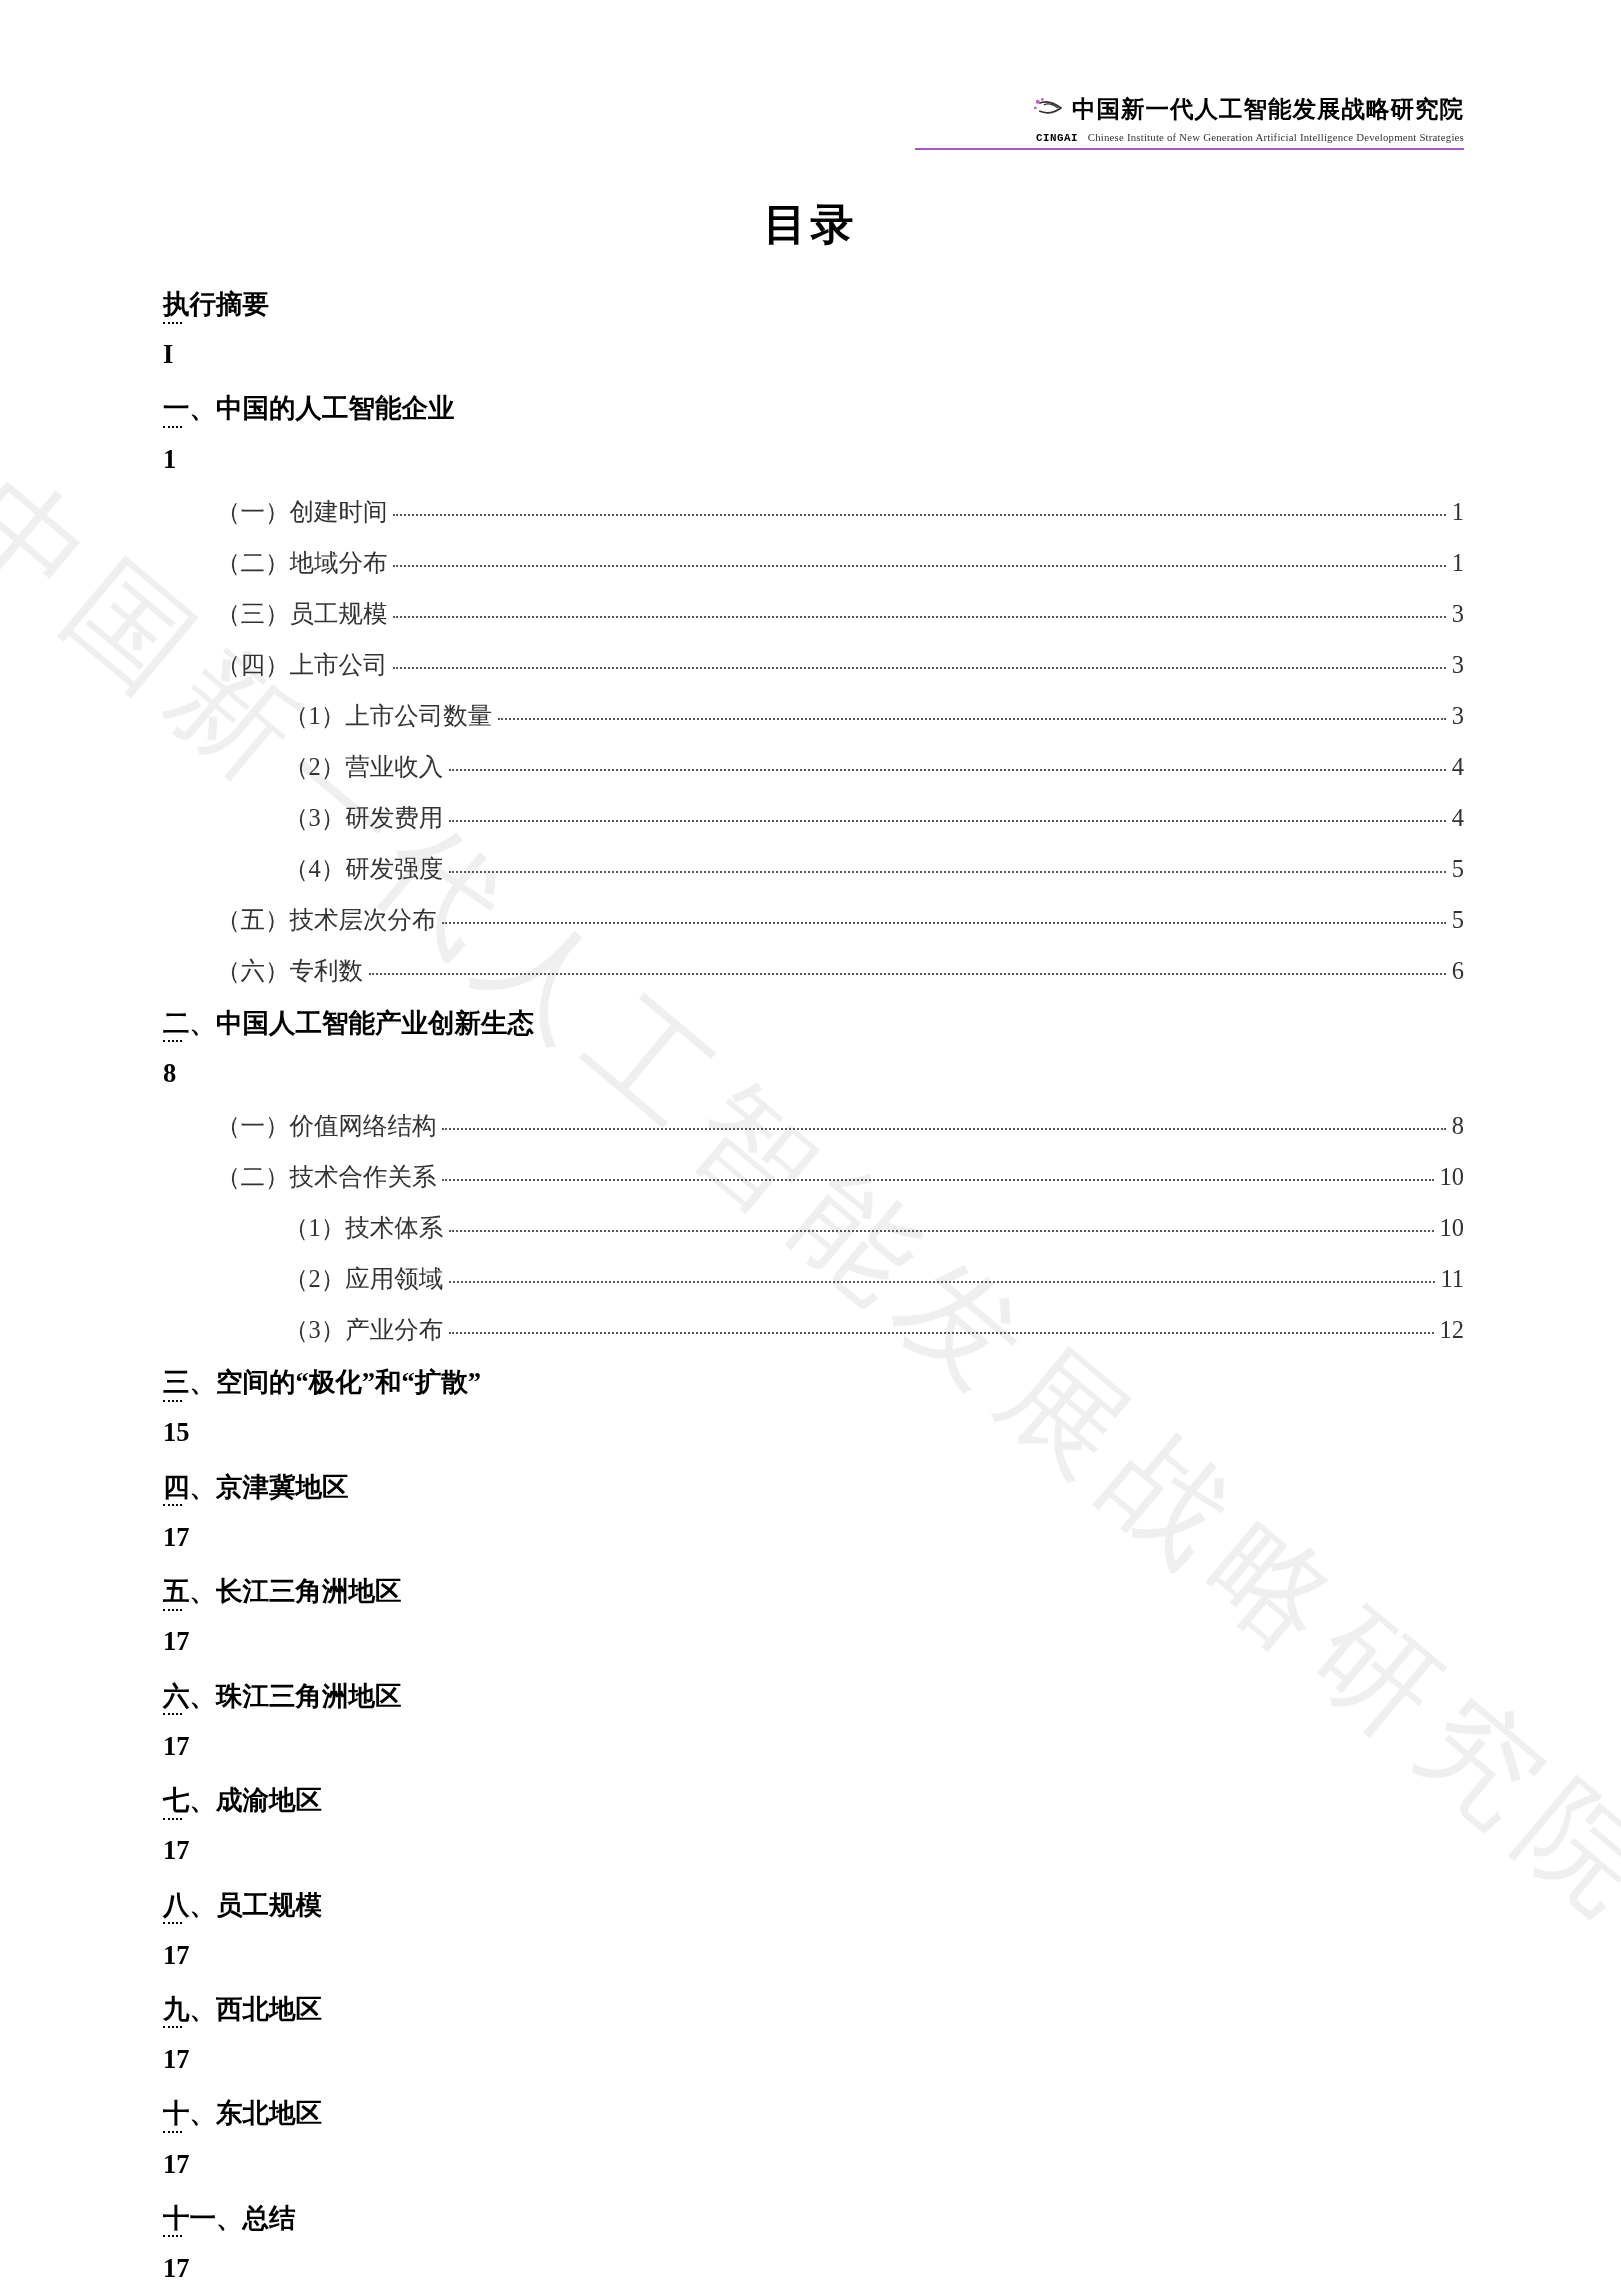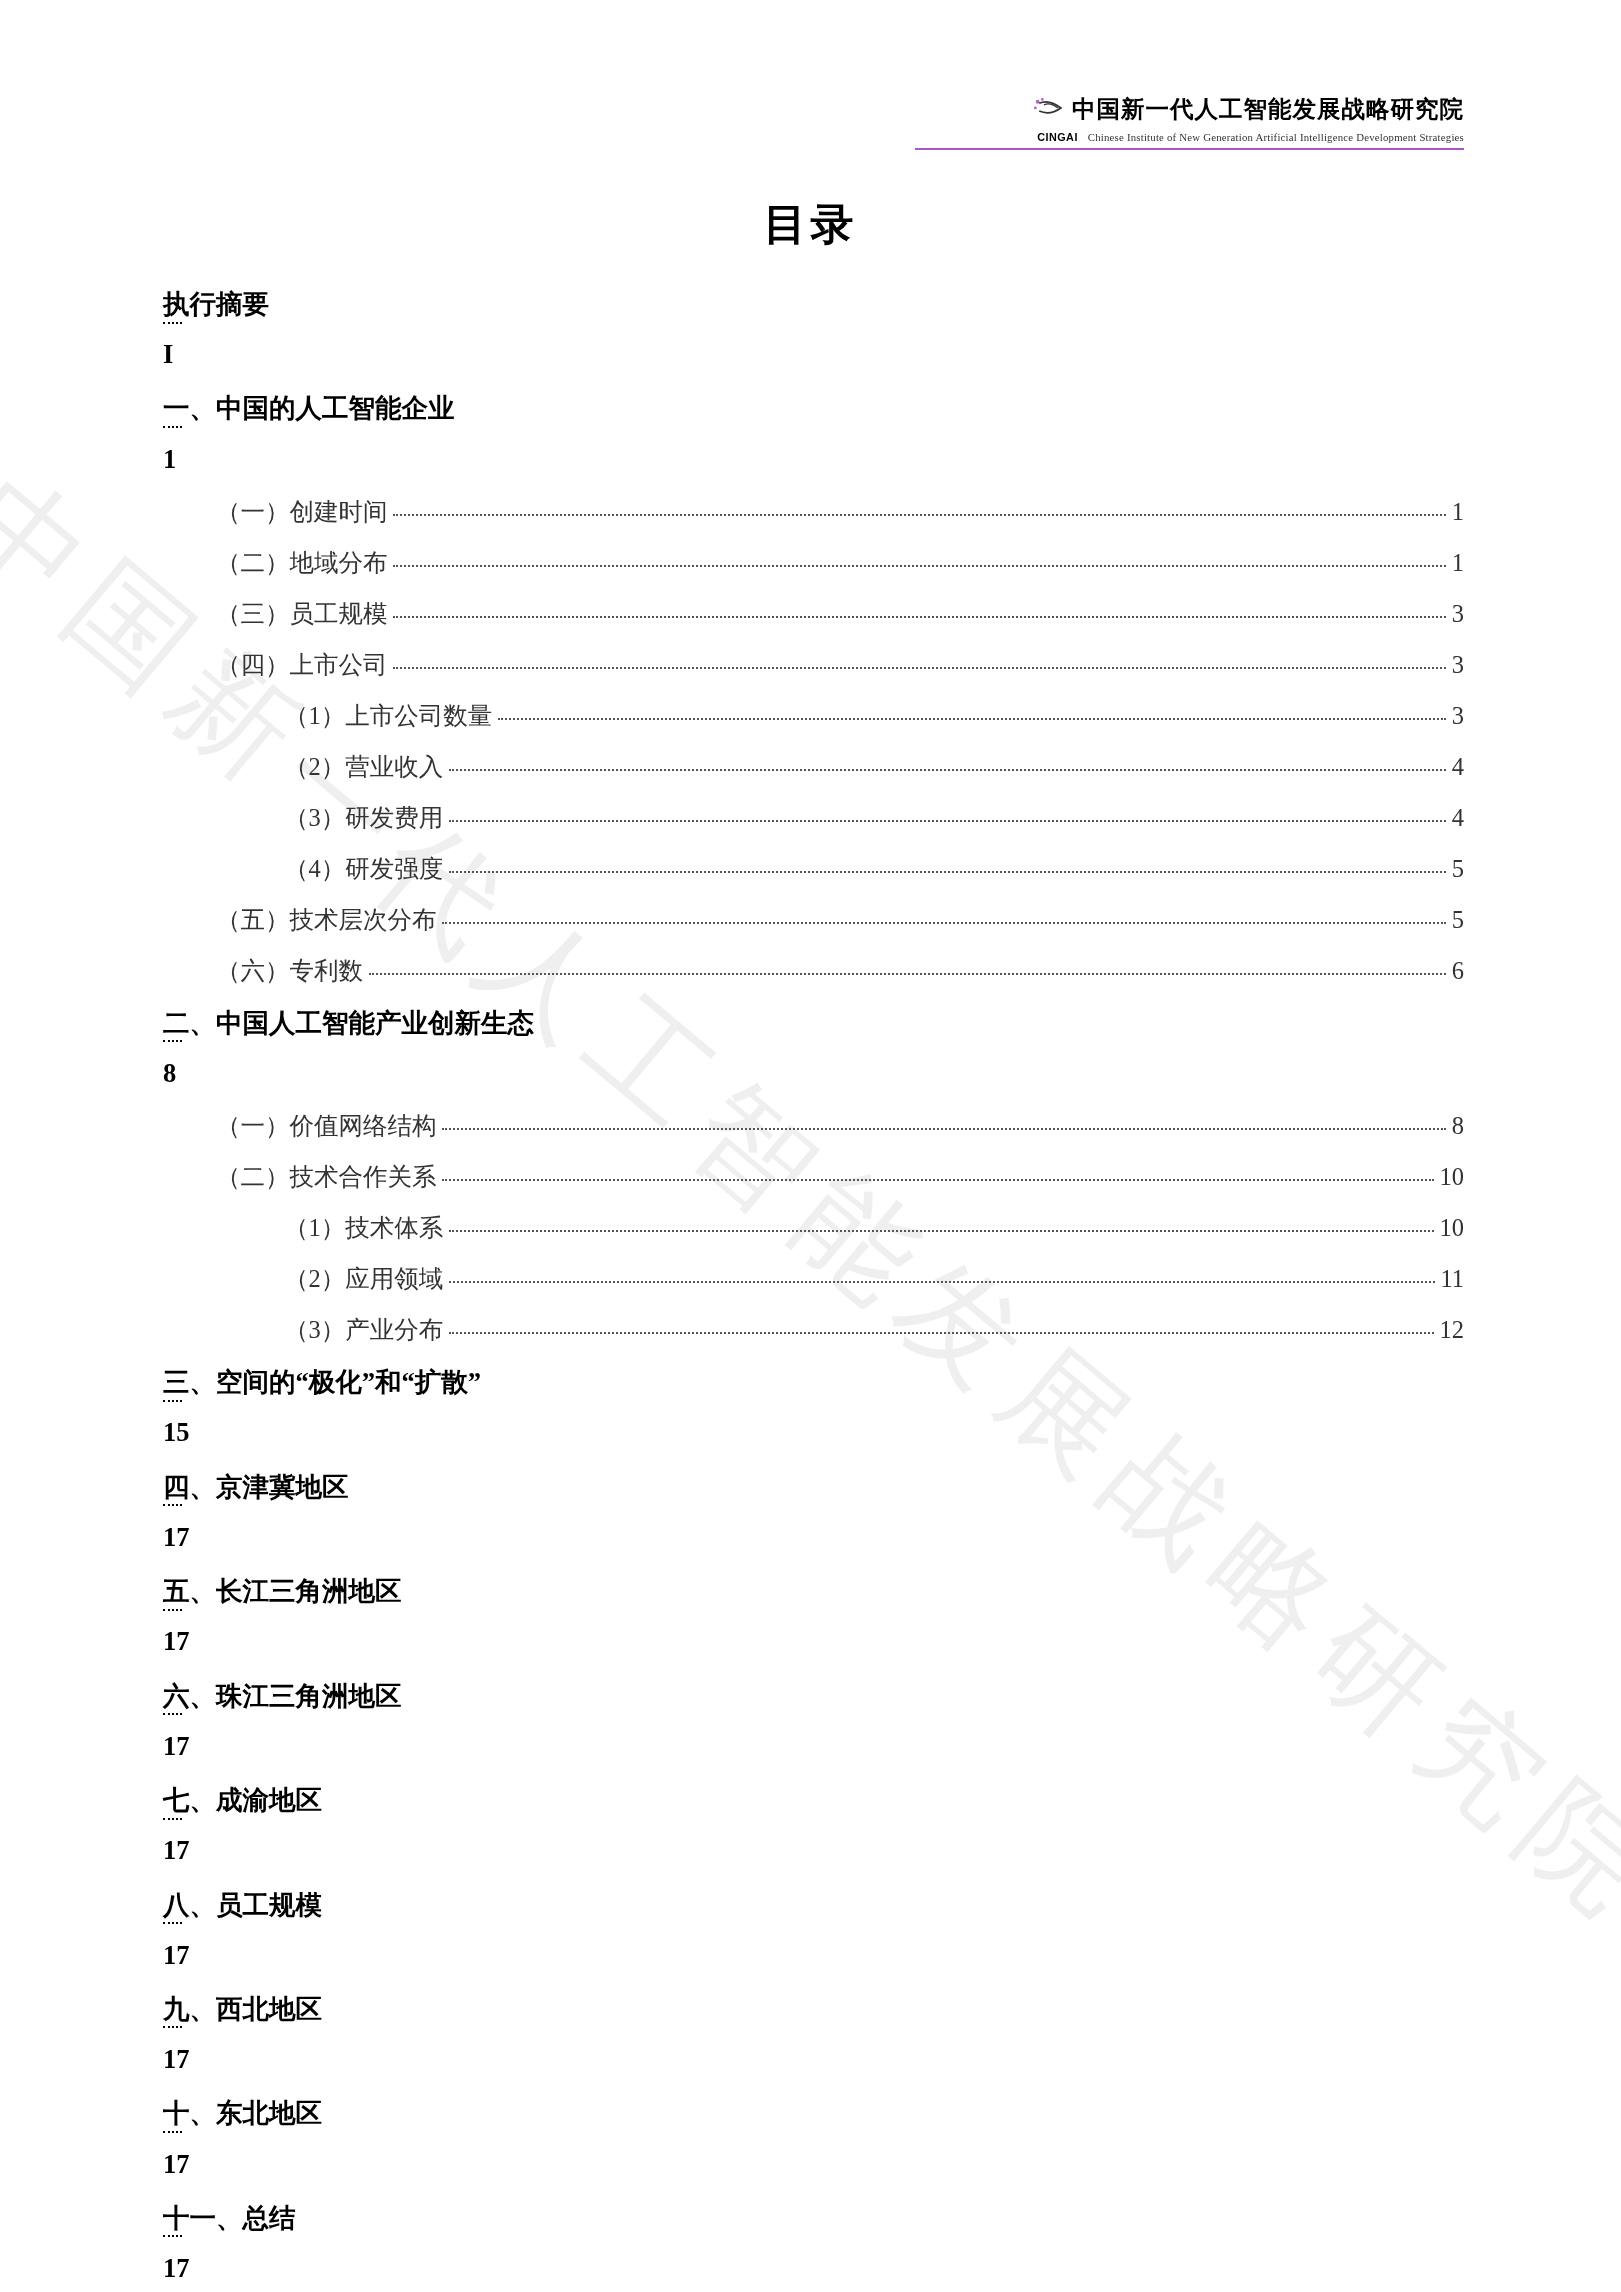--- a/index.html
+++ b/index.html
@@ -45,21 +45,21 @@
       font-size: 23.5px;
       font-weight: bold;
       color: #000;
       letter-spacing: 1px;
     }
     .header-en-row {
       margin-top: 2px;
       text-align: right;
     }
     .header-en-acro {
-      font-family: Liberation Sans, sans-serif;
+      font-family: Liberation Mono, monospace;
       font-size: 10.8px;
       font-weight: bold;
       color: #000;
       letter-spacing: 0.5px;
       display: inline;
       margin-right: 5.9px;
     }
     .header-en {
       font-family: Liberation Serif, serif;
       font-size: 10.8px;

